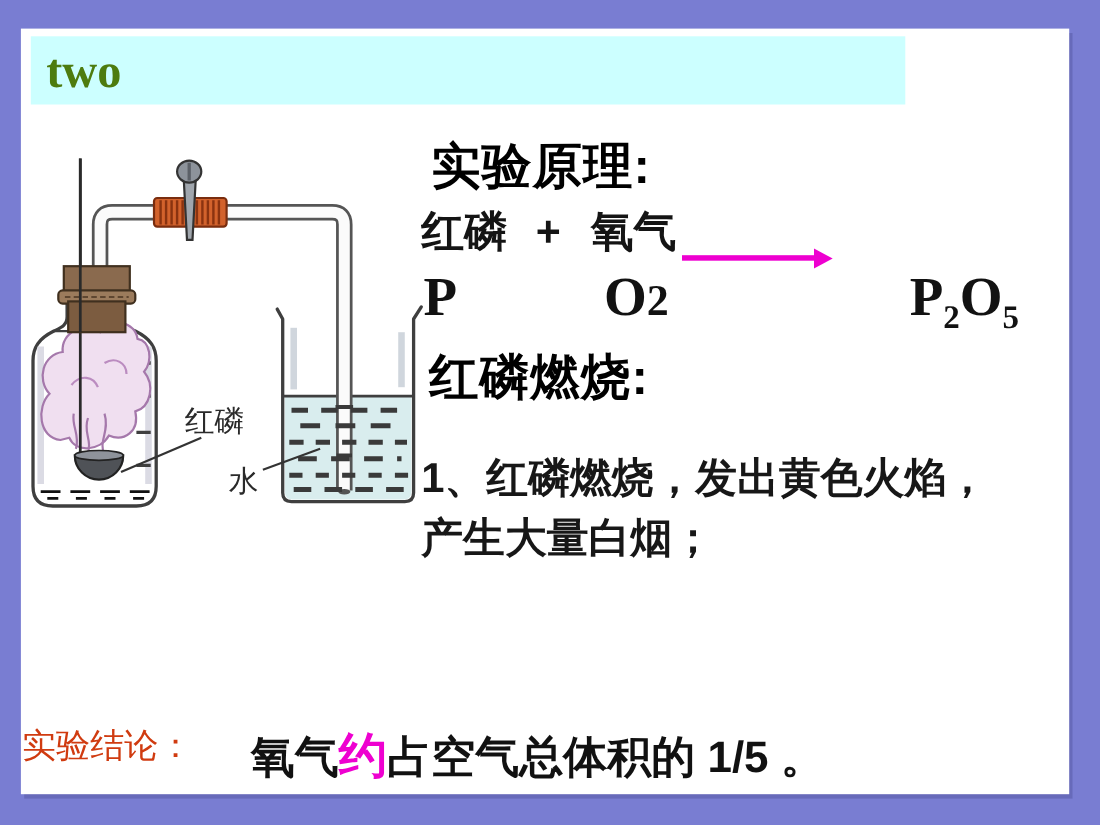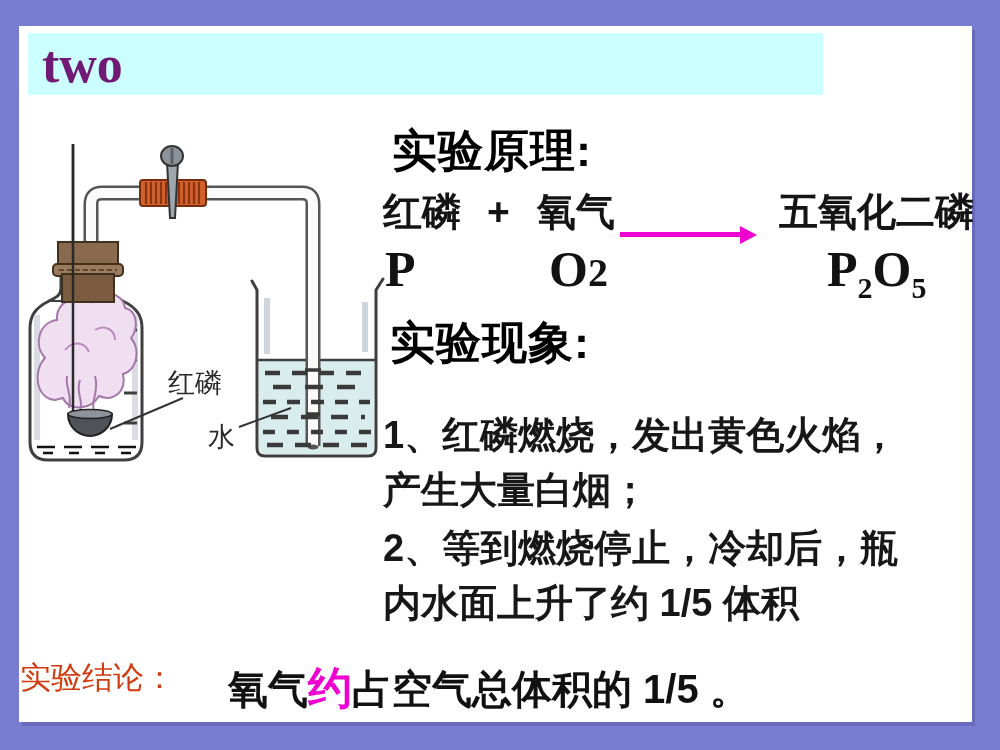--- a/index.html
+++ b/index.html
@@ -13,21 +13,21 @@
     background:#ffffff;
     box-shadow:3px 4px 0 rgba(40,40,100,0.22);
   }
   .banner{
     position:absolute;left:28px;top:33px;width:795px;height:62px;
     background:#ccffff;display:flex;align-items:center;
     padding-left:14px;box-sizing:border-box;
   }
   .banner .en{
     font-family:"Liberation Serif","DejaVu Serif",serif;
-    font-weight:bold;font-size:52px;color:#701a75;
+    font-weight:bold;font-size:44px;color:#4d7c0f;
   }
   .banner .zh{
     font-weight:bold;font-size:38px;color:#1a17ad;margin-left:8px;letter-spacing:1px;
   }
   .h-red{
     position:absolute;font-size:45px;font-weight:bold;color:#000000;
     letter-spacing:1px;line-height:1;
   }
   #h-principle{left:392px;top:128px;}
   #h-phenomenon{left:390px;top:320px;}
@@ -185,27 +185,24 @@
   <div id="h-principle" class="h-red">实验原理:</div>
 
   <span id="eq-r1" class="eq">红磷</span>
   <span id="eq-plus" class="eq">+</span>
   <span id="eq-r2" class="eq">氧气</span>
   <div id="ignite">点燃</div>
   <div id="arrow">
     <div class="shaft"></div>
     <div class="head"></div>
   </div>
-  <span id="eq-prod" class="eq">五氧化二磷</span>
 
   <span id="f-p" class="formula">P</span>
   <span id="f-o2" class="formula"><span>O</span><span class="num">2</span></span>
   <span id="f-p2o5" class="formula"><span>P</span><sub>2</sub><span>O</span><sub>5</sub></span>
 
-  <div id="h-phenomenon" class="h-red">实验现象:</div>
+  <div id="h-phenomenon" class="h-red">红磷燃烧:</div>
   <div id="item1" class="item">1、红磷燃烧，发出黄色火焰，
 产生大量白烟；</div>
-  <div id="item2" class="item">2、等到燃烧停止，冷却后，瓶
-内水面上升了约 1/5 体积</div>
 
   <div id="concl-label">实验结论：</div>
   <div id="concl-text"><span>氧气</span><span class="hl">约</span><span>占空气总体积的 1/5 。</span></div>
 </div>
 
 </body></html>

